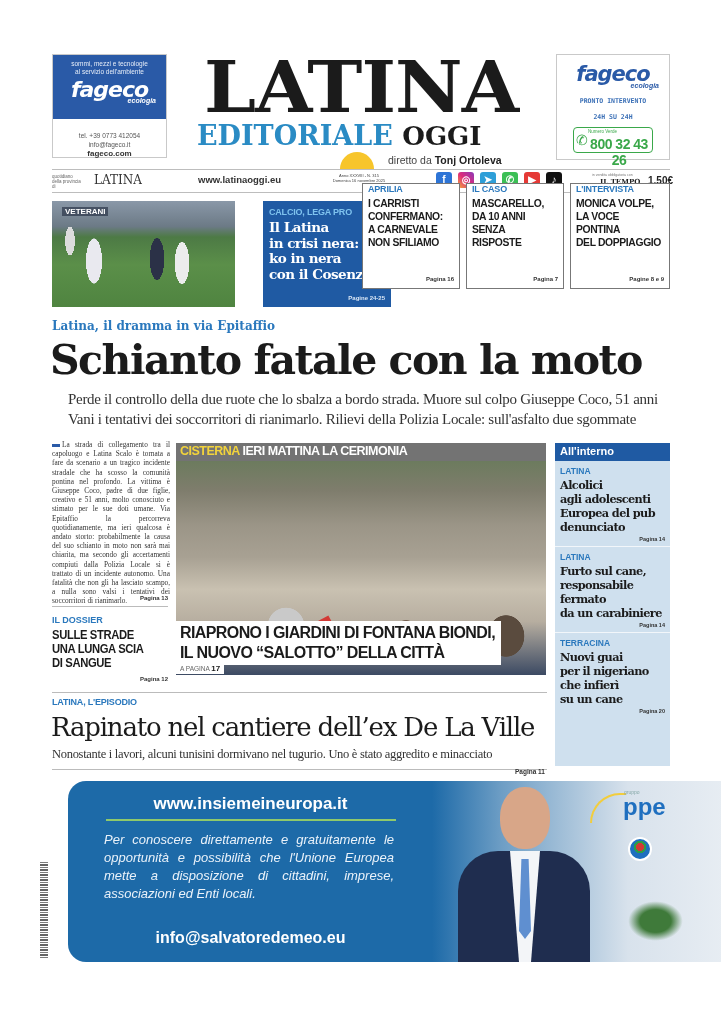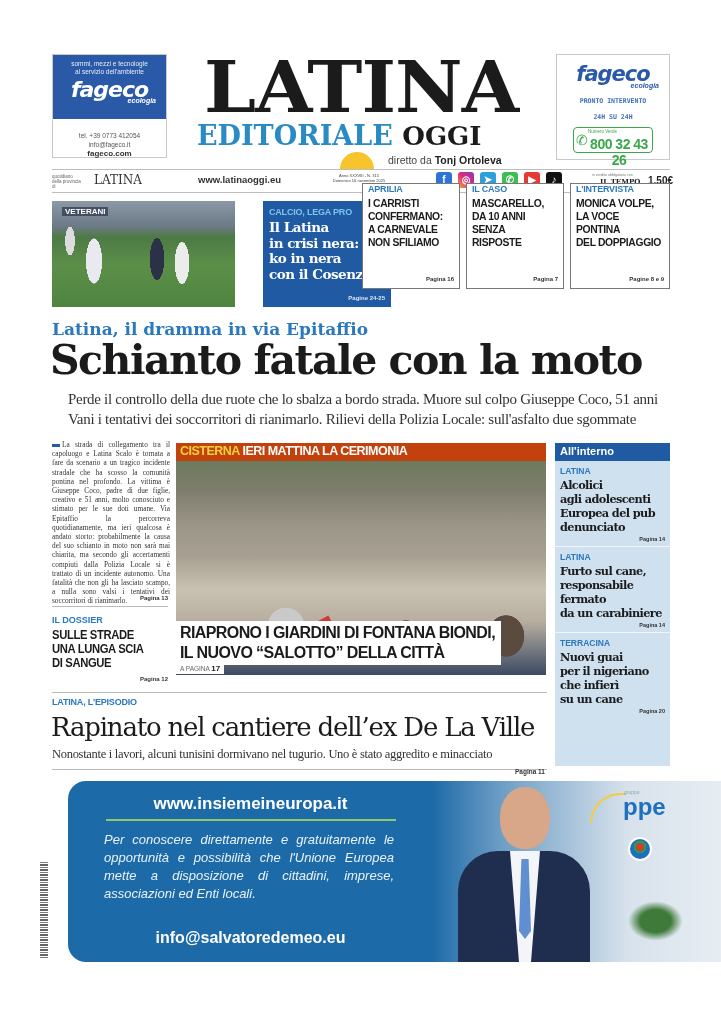--- a/index.html
+++ b/index.html
@@ -58,38 +58,38 @@
   .sport .kick { font-family: "Liberation Sans", sans-serif; font-size:9px; font-weight:bold; color:#7fc3ee; letter-spacing:-0.2px; }
   .sport .head { font-family:"DejaVu Serif", serif; font-weight:bold; font-size:13.5px; line-height:15.5px; color:#fff; margin-top:3px; letter-spacing:-0.5px; }
   .sport .pg { position:absolute; right:6px; bottom:6px; font-size:6px; font-weight:bold; color:#d9e6f5; }
 
   .teaser { top: 183px; width: 98px; height: 106px; border: 1.5px solid #777; padding: 0 5px; background:#fff; }
   .teaser .kick { font-size:9px; font-weight:bold; color:#2a78bd; letter-spacing:-0.2px; }
   .teaser .head { font-family:"Liberation Sans", sans-serif; font-weight:bold; font-size:11.5px; line-height:13px; color:#1b1b1b; margin-top:3px; letter-spacing:-0.4px; transform: scaleX(0.9); transform-origin: left; white-space: nowrap; }
   .teaser .pg { position:absolute; right:5px; bottom:6px; font-size:6px; font-weight:bold; color:#333; }
 
   
-  .kicker-main { left: 52px; top: 319px; font-family:"DejaVu Serif", serif; font-size:17px; font-weight:bold; color:#2a78bd; }
+  .kicker-main { left: 52px; top: 319px; font-family:"DejaVu Serif", serif; font-size:12px; font-weight:bold; color:#2a78bd; }
   .headline-main { left: 50px; top: 336px; font-family:"DejaVu Serif", serif; font-weight:bold; font-size:41px; line-height:48px; letter-spacing:-1.5px; color:#1b1b1b; white-space: nowrap; }
   .deck-main { left: 68px; top: 389px; width: 620px; font-family:"Liberation Serif", serif; font-size:15px; line-height:20px; color:#333; letter-spacing:-0.3px; }
 
   .body-col { left: 52px; top: 440px; width: 118px; font-family:"Liberation Serif", serif; font-size:7.3px; line-height:9.2px; color:#333; text-align: justify; }
   .body-col .mark { display:inline-block; width:8px; height:3px; background:#2a5aa7; margin-right:2px; vertical-align: middle; }
   .pg-right { font-size:6px; font-weight:bold; color:#333; text-align:right; }
   .body-pg { left: 52px; top: 595px; width: 116px; }
   .divider-small { left: 52px; width: 116px; height: 1px; background:#bbb; }
 
   .dossier { left: 52px; top: 615px; width: 116px; }
   .dossier .kick { font-size:9px; font-weight:bold; color:#2a78bd; }
   .dossier .head { font-weight:bold; font-size:12.5px; line-height:14px; color:#1b1b1b; margin-top:3px; letter-spacing:-0.4px; transform: scaleX(0.9); transform-origin:left; white-space:nowrap; }
   .dossier .pg-right { margin-top: 6px; }
 
   
   .photo-story { left: 176px; top: 443px; width: 370px; height: 232px; }
-  .photo-story .bar { position:absolute; left:0; top:0; width:370px; height:18px; background:#c2410c; padding: 1px 4px; font-weight:bold; font-size:12.5px; letter-spacing:-0.5px; white-space:nowrap; }
+  .photo-story .bar { position:absolute; left:0; top:0; width:370px; height:18px; background:#737373; padding: 1px 4px; font-weight:bold; font-size:12.5px; letter-spacing:-0.5px; white-space:nowrap; }
   .photo-story .bar .city { color:#f2d33c; }
   .photo-story .bar .rest { color:#fff; }
   .photo-story .img { position:absolute; left:0; top:18px; width:370px; height:214px;
     background:
       radial-gradient(ellipse 30px 30px at 110px 165px, #c9c9c9 60%, transparent 62%),
       radial-gradient(ellipse 28px 34px at 230px 180px, #6b5342 60%, transparent 62%),
       radial-gradient(ellipse 30px 34px at 330px 175px, #5a4b3e 60%, transparent 62%),
       linear-gradient(180deg, #6c7b5e 0%, #7f7d6d 14%, #9b9587 30%, #a8a193 45%, #c9c1b1 60%, #b7aea0 75%, #3c4a63 100%); }
   .photo-story .img .sash { position:absolute; left:110px; top:165px; width:48px; height:12px; background: linear-gradient(90deg,#2e9d4a 0 33%, #fff 33% 66%, #d23a35 66%); transform: rotate(-28deg); }
   .photo-story .cap { position:absolute; left:0; top:178px; background:#fff; padding: 2px 6px 2px 4px; font-weight:bold; font-size:16px; line-height:20px; color:#1b1b1b; letter-spacing:-0.6px; white-space:nowrap; }

